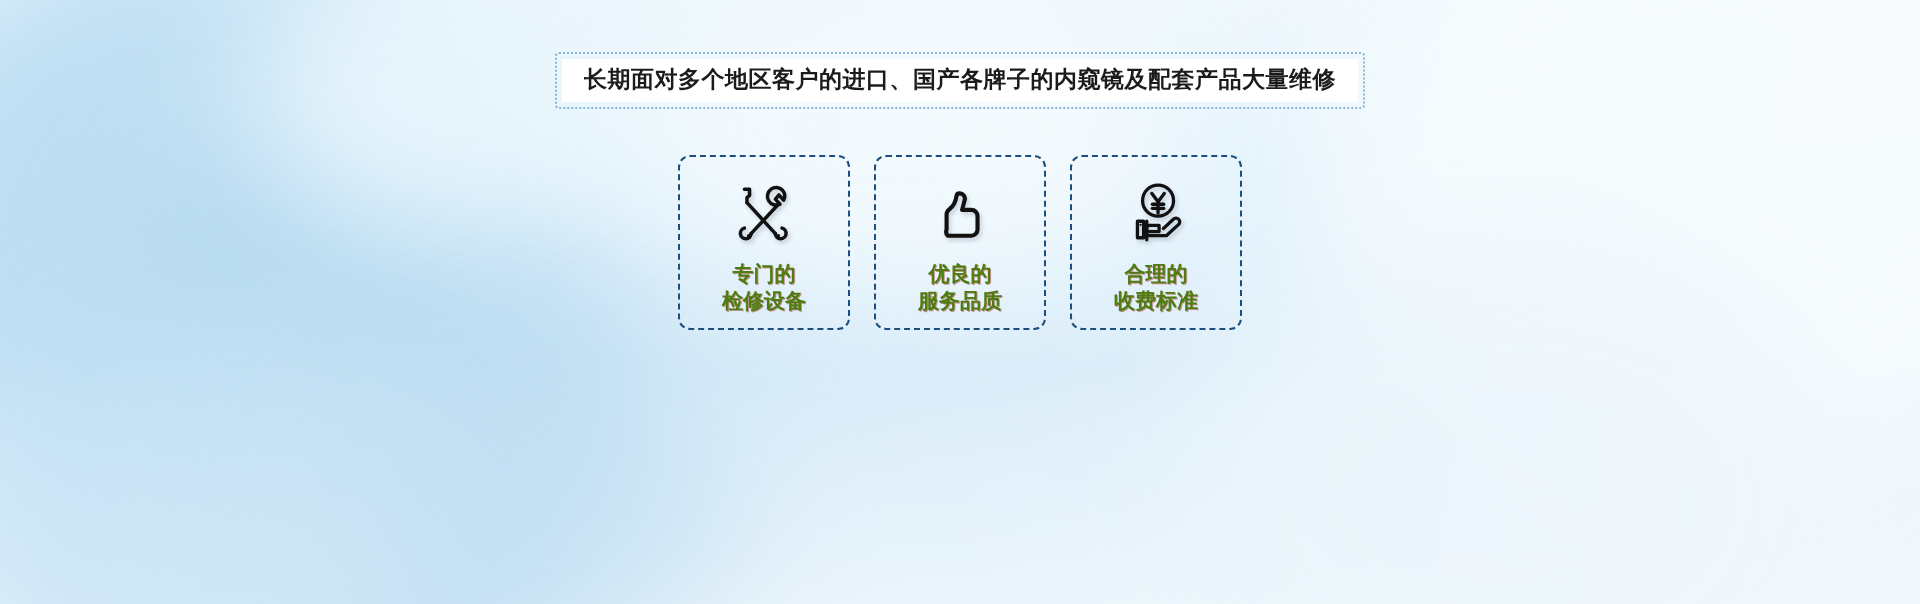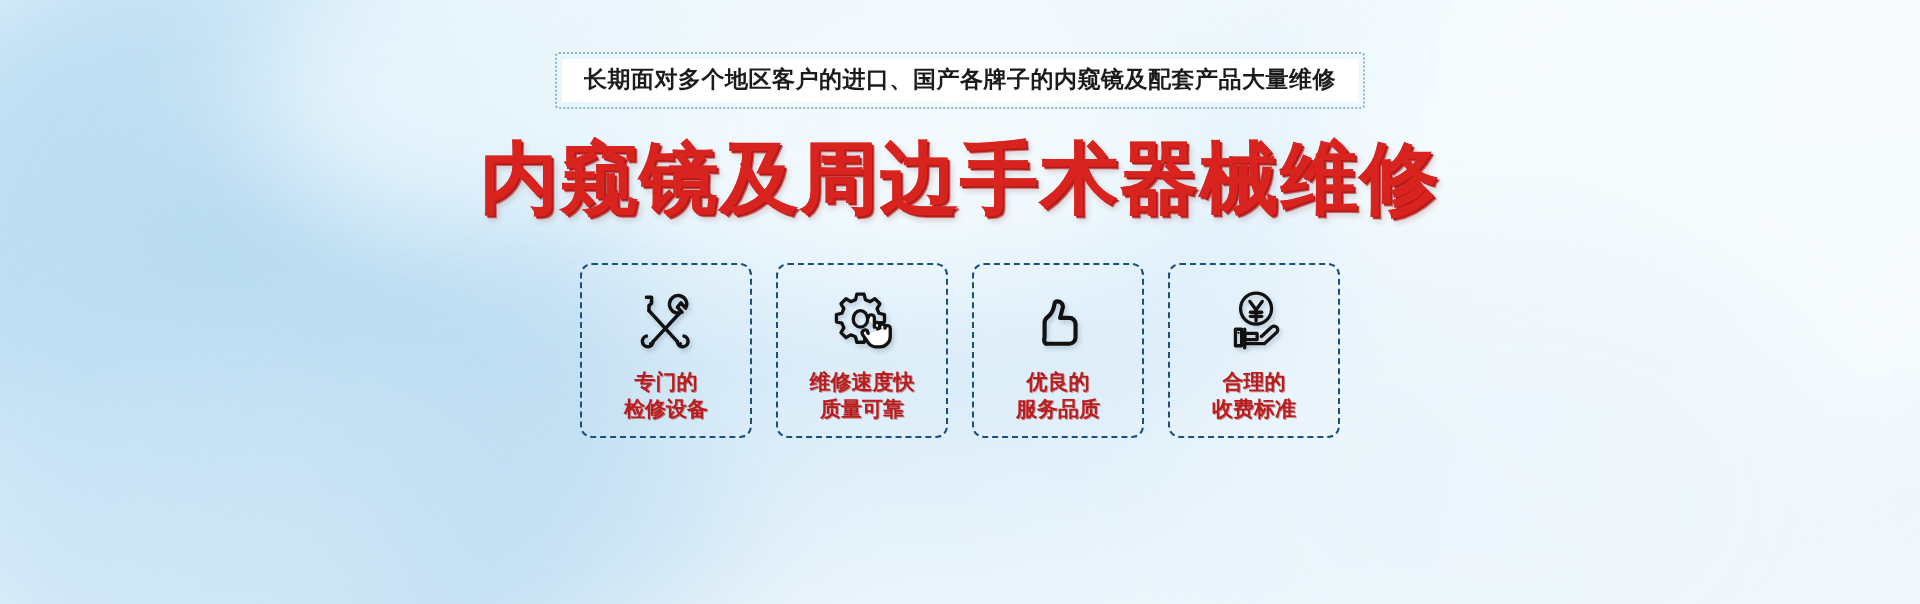--- a/index.html
+++ b/index.html
@@ -119,21 +119,21 @@
     align-items: center;
     justify-content: center;
     filter: drop-shadow(2px 3px 2px rgba(90,110,130,.30));
   }
   .card-icon svg { display: block; }
   .card-label {
     margin-top: 12px;
     text-align: center;
     font-size: 21px;
     font-weight: 700;
-    color: #b91c1c;
+    color: #4d7c0f;
     line-height: 1.28;
     text-shadow: 1px 1px 0 rgba(150,25,22,.45);
     white-space: pre-line;
   }
 </style>
 </head>
 <body>
 
 <div class="banner">
 
@@ -150,21 +150,20 @@
   <div class="bg-veil"></div>
 
   <div class="content">
 
     <div class="subtitle-frame">
       <div class="subtitle-inner">
         <div class="subtitle-text">长期面对多个地区客户的进口、国产各牌子的内窥镜及配套产品大量维修</div>
       </div>
     </div>
 
-    <div class="headline">内窥镜及周边手术器械维修</div>
 
     <div class="cards">
 
       <div class="card">
         <div class="card-icon">
           <svg width="66" height="66" viewBox="0 0 64 64" fill="none" stroke="#111" stroke-width="3.4" stroke-linecap="round" stroke-linejoin="round">
 
             <path d="M13 9 l5 0 0 6 -2.5 2 0 5"></path>
             <path d="M15.5 22 L43 52"></path>
             <path d="M43 52 a5.2 5.2 0 1 0 6.5 -5.3"></path>
@@ -173,36 +172,20 @@
             <path d="M50 10 a8.5 8.5 0 1 0 -2.5 13.5 l-4.5 -5 3.5 -4 4.5 5 a8.5 8.5 0 0 0 -1 -9.5"></path>
             <path d="M45.5 24 L19.5 52"></path>
             <path d="M19.5 52 a5.2 5.2 0 1 1 -6.5 -5.3"></path>
             <circle cx="17" cy="54" r="1.6" fill="#111" stroke="none"></circle>
           </svg>
         </div>
         <div class="card-label">专门的
 检修设备</div>
       </div>
 
-      <div class="card">
-        <div class="card-icon">
-          <svg width="66" height="66" viewBox="0 0 64 64" fill="none" stroke="#111" stroke-width="3.2" stroke-linecap="round" stroke-linejoin="round">
-
-            <path d="M27 6 h7 l1.3 5.3 4.6 1.9 4.6-2.8 4.9 4.9 -2.8 4.6 1.9 4.6 5.3 1.3 v7 l-5.3 1.3 -1.9 4.6 2.8 4.6 -4.9 4.9 -4.6-2.8 -4.6 1.9 -1.3 5.3 h-7 l-1.3-5.3 -4.6-1.9 -4.6 2.8 -4.9-4.9 2.8-4.6 -1.9-4.6 -5.3-1.3 v-7 l5.3-1.3 1.9-4.6 -2.8-4.6 4.9-4.9 4.6 2.8 4.6-1.9z"></path>
-            <ellipse cx="30.5" cy="30" rx="7" ry="8"></ellipse>
-
-            <path d="M38 29 a3 3 0 0 1 6 0 v9" fill="#fff"></path>
-            <path d="M44 36 a2.6 2.6 0 0 1 5.2 0 v3" fill="#fff"></path>
-            <path d="M49.2 37.5 a2.6 2.6 0 0 1 5.2 0 v2.5" fill="#fff"></path>
-            <path d="M54.4 39 a2.5 2.5 0 0 1 5 0 v8 a10 10 0 0 1 -10 10 h-4 a9 9 0 0 1 -7.4 -4 l-5.6 -8 a3 3 0 0 1 4.6 -3.6 L38 44" fill="#fff"></path>
-          </svg>
-        </div>
-        <div class="card-label">维修速度快
-质量可靠</div>
-      </div>
 
       <div class="card">
         <div class="card-icon">
           <svg width="66" height="66" viewBox="0 0 64 64" fill="none" stroke="#111" stroke-width="4" stroke-linecap="round" stroke-linejoin="round">
             <path d="M20 54 h23 a6 6 0 0 0 6 -6 v-13 a6 6 0 0 0 -6 -6 h-9 l2.5 -9.5 a5 5 0 0 0 -4.9 -6.5 a3 3 0 0 0 -3 2.6 c-.9 6.2 -3.4 10.2 -6.6 12.5 a7 7 0 0 0 -3 5.7 v14.2 a6 6 0 0 0 1 6z"></path>
           </svg>
         </div>
         <div class="card-label">优良的
 服务品质</div>
       </div>

